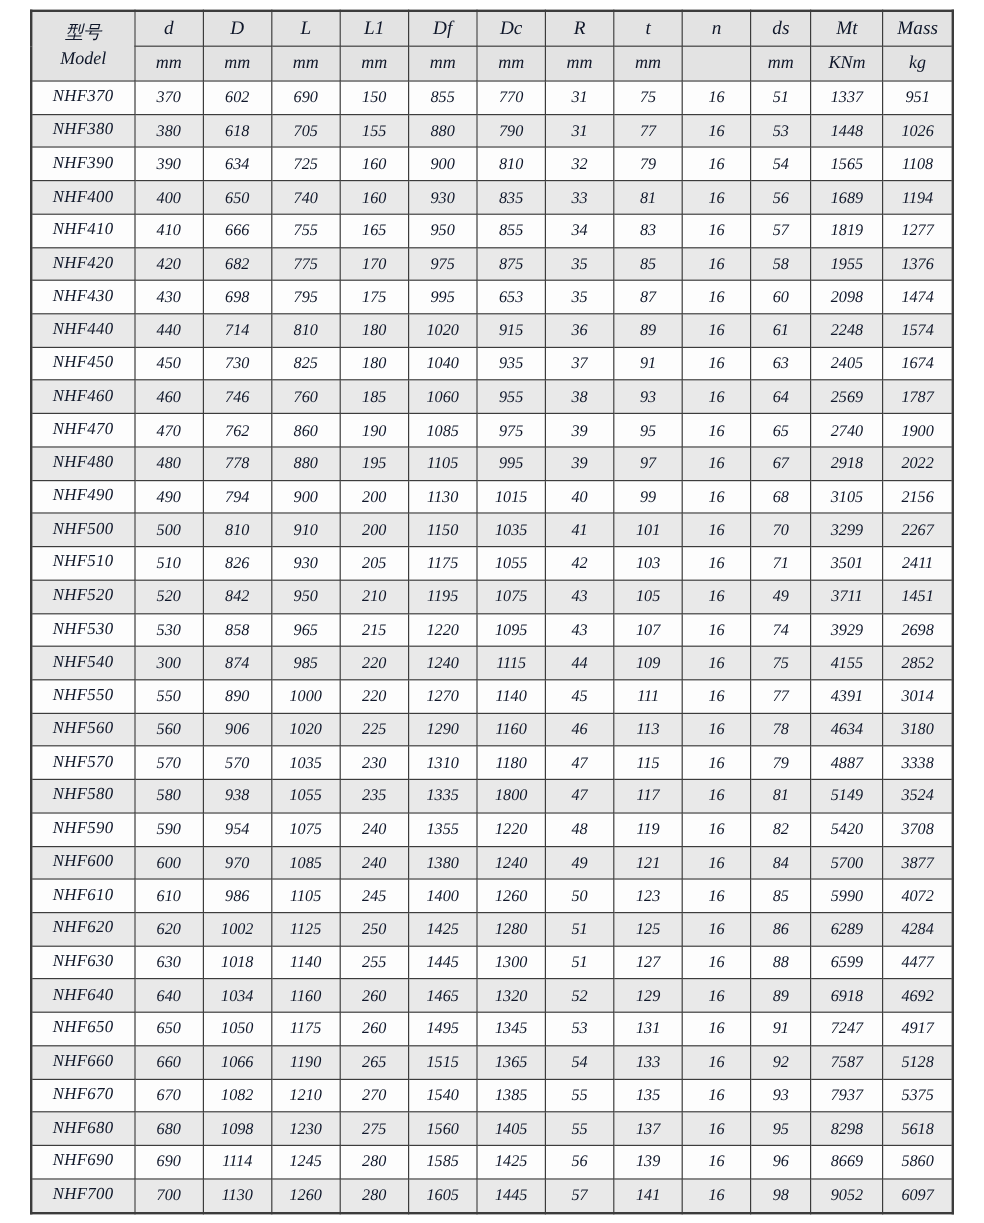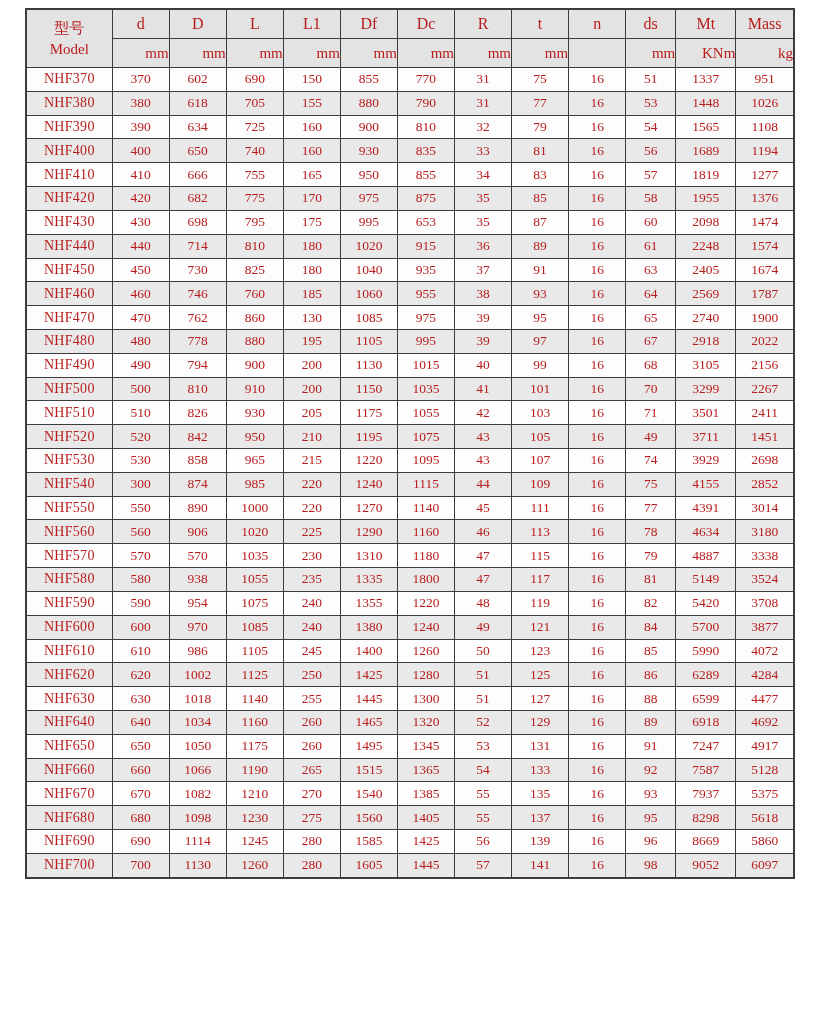--- a/index.html
+++ b/index.html
@@ -13,44 +13,44 @@
     overflow: hidden;
     font-family: "Liberation Serif", serif;
   }
   .page {
     padding: 8px 0 0 25px;
   }
   table.spec {
     border-collapse: collapse;
     table-layout: fixed;
     width: 770px;
-    height: 871px;
+    height: 1004px;
     border: 2px solid var(--border-color, #3c3c3c);
-    color: #b91c1c;
+    color: #0f172a;
+    font-style: italic;
   }
   table.spec th, table.spec td {
     border: 1px solid var(--border-color, #3c3c3c);
     text-align: center;
     vertical-align: middle;
     padding: 0;
     font-weight: normal;
     overflow: hidden;
     white-space: nowrap;
   }
   thead th {
     background: var(--header-bg, #e3e3e3);
   }
   thead th.lbl {
     font-size: 16px;
     height: 28px;
   }
   thead th.unit {
     font-size: 15px;
     height: 28px;
-    text-align: right;
   }
   th.model-th {
     font-size: 15px;
     line-height: 1.35;
   }
   tbody td {
     font-size: 13.5px;
     background: var(--row-bg, #fdfdfd);
   }
   tbody tr:nth-child(even) td {
@@ -269,21 +269,21 @@
           <td>16</td>
           <td>64</td>
           <td>2569</td>
           <td>1787</td>
         </tr>
         <tr>
           <td class="model-cell">NHF470</td>
           <td>470</td>
           <td>762</td>
           <td>860</td>
-          <td>130</td>
+          <td>190</td>
           <td>1085</td>
           <td>975</td>
           <td>39</td>
           <td>95</td>
           <td>16</td>
           <td>65</td>
           <td>2740</td>
           <td>1900</td>
         </tr>
         <tr>

